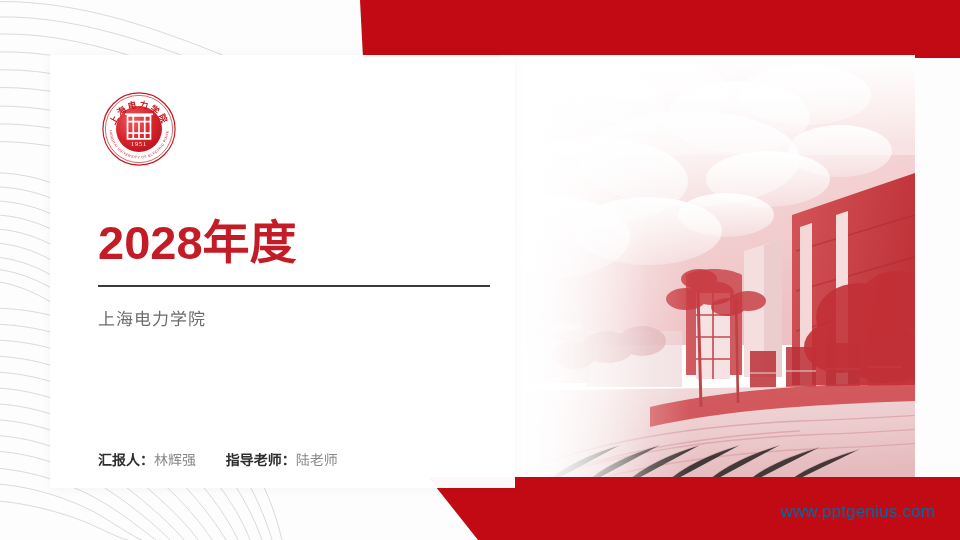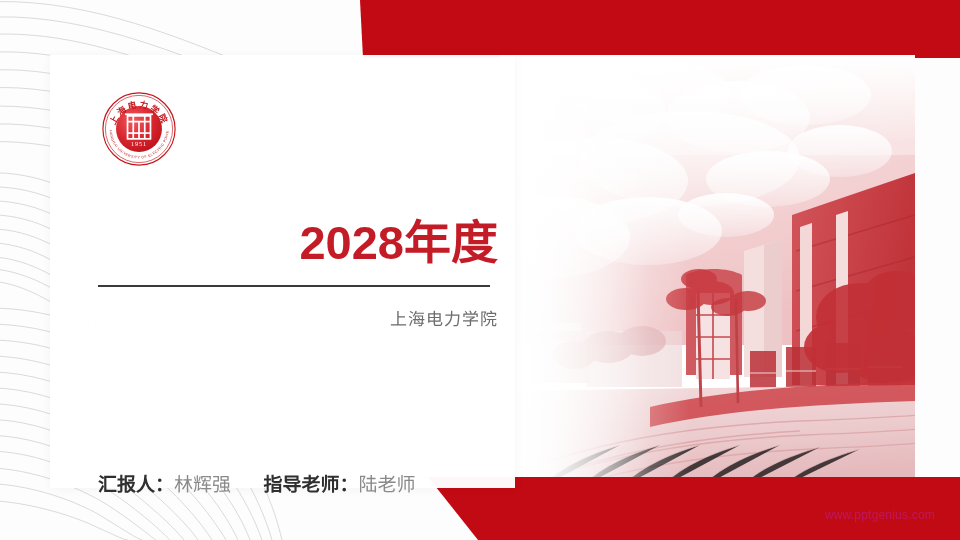--- a/index.html
+++ b/index.html
@@ -57,51 +57,51 @@
     box-shadow:0 1px 10px rgba(0,0,0,0.045);
     z-index:3;
   }
 
   
   .logo{
     position:absolute; left:48px; top:33px; width:82px; height:82px;
   }
 
   
-  .title-block{ position:absolute; left:48px; top:163px; width:400px;text-align:right; }
+  .title-block{ position:absolute; left:48px; top:163px; width:400px; }
   .t-year{
     font-size:47px; font-weight:bold; color:#c41c26; letter-spacing:0px;
     line-height:1.05; white-space:nowrap;
   }
   .t-main{
     font-size:45px; font-weight:bold; color:#2b2b2b; letter-spacing:-1px;
     line-height:1.22; margin-top:4px; white-space:nowrap;
   }
   .rule{
     width:392px; height:0; border-top:2px solid #3a3a3a;
     margin-top:18px;
   }
   .t-org{
     font-size:17px; color:#6d6d6d; font-weight:normal;
     margin-top:18px; letter-spacing:1px;
   }
 
   
   .people{
-    position:absolute; left:48px; top:416px;
-    font-size:19px; line-height:1.5; white-space:nowrap;
+    position:absolute; left:48px; top:395px;
+    font-size:14px; line-height:1.5; white-space:nowrap;
   }
   .p-label{ font-weight:bold; color:#2f2f2f; }
   .p-value{ color:#8a8a8a; }
   .p-gap{ display:inline-block; width:22px; }
 
   
   .watermark{
     position:absolute; right:25px; bottom:18px;
-    color:#be185d; font-size:12px; letter-spacing:.2px;
+    color:#0369a1; font-size:17px; letter-spacing:.2px;
     z-index:6;
   }
 </style>
 </head>
 <body>
 
 <div id="slide">
 
   <svg class="topo" viewBox="0 0 960 540" preserveAspectRatio="none" aria-hidden="true">
     <defs>

